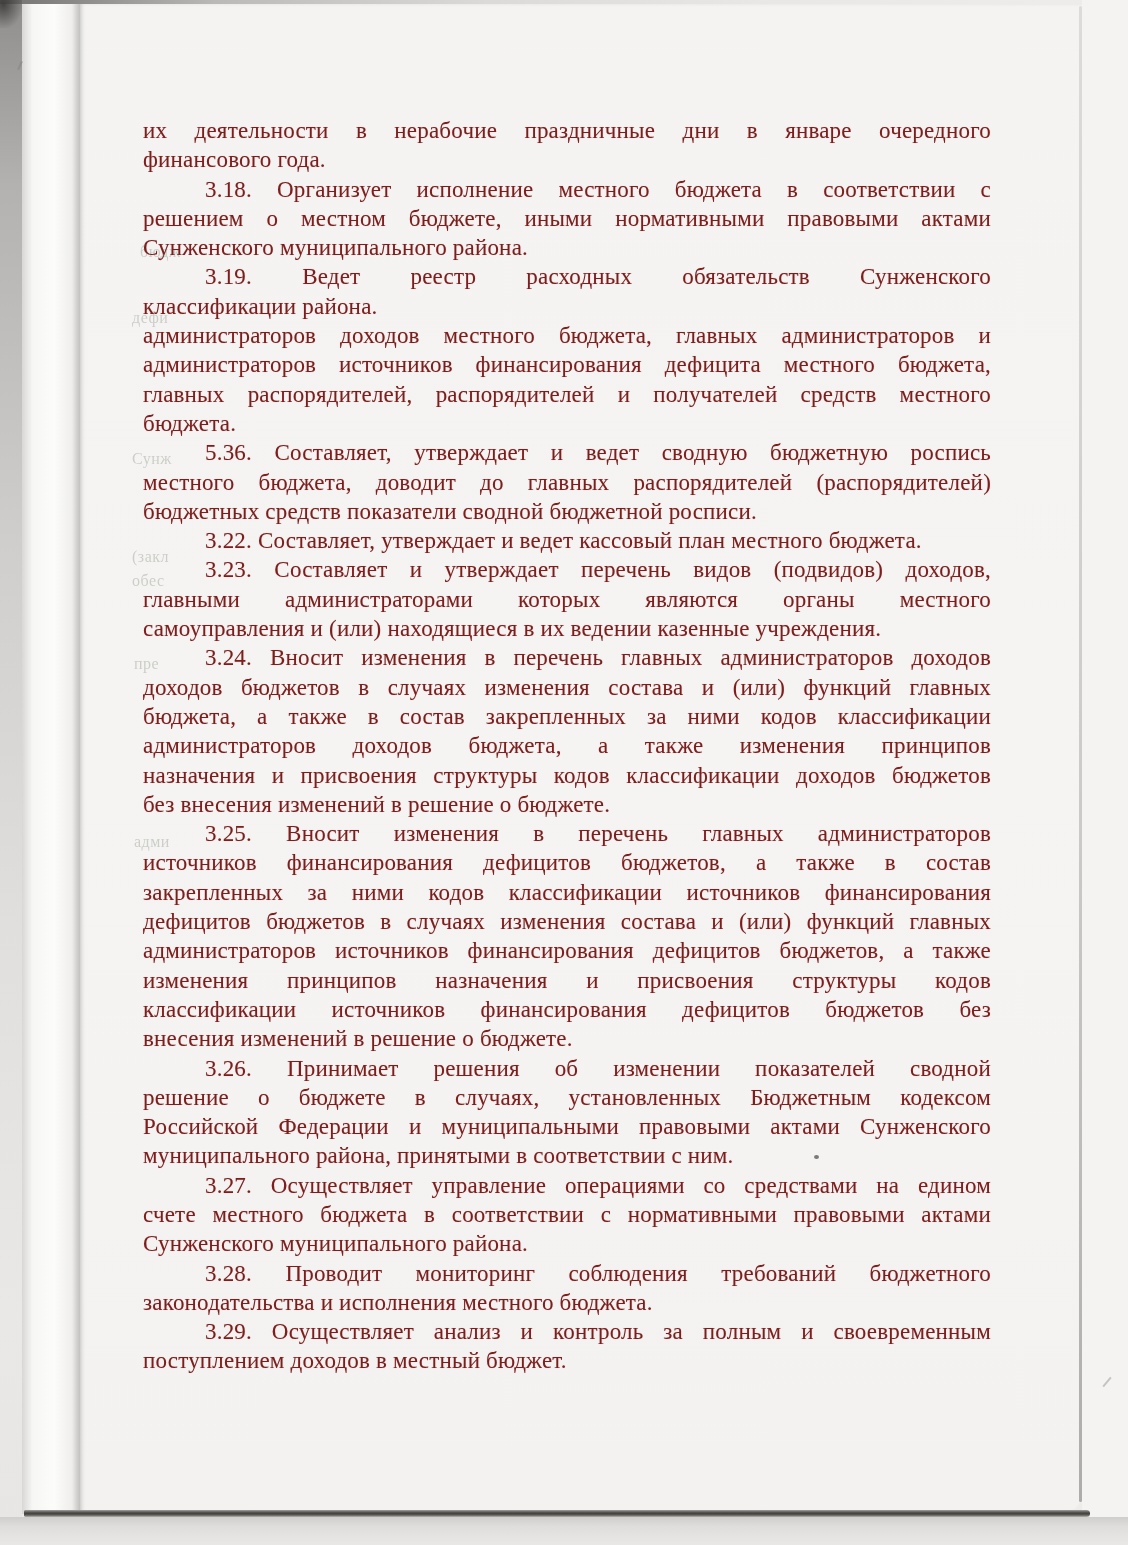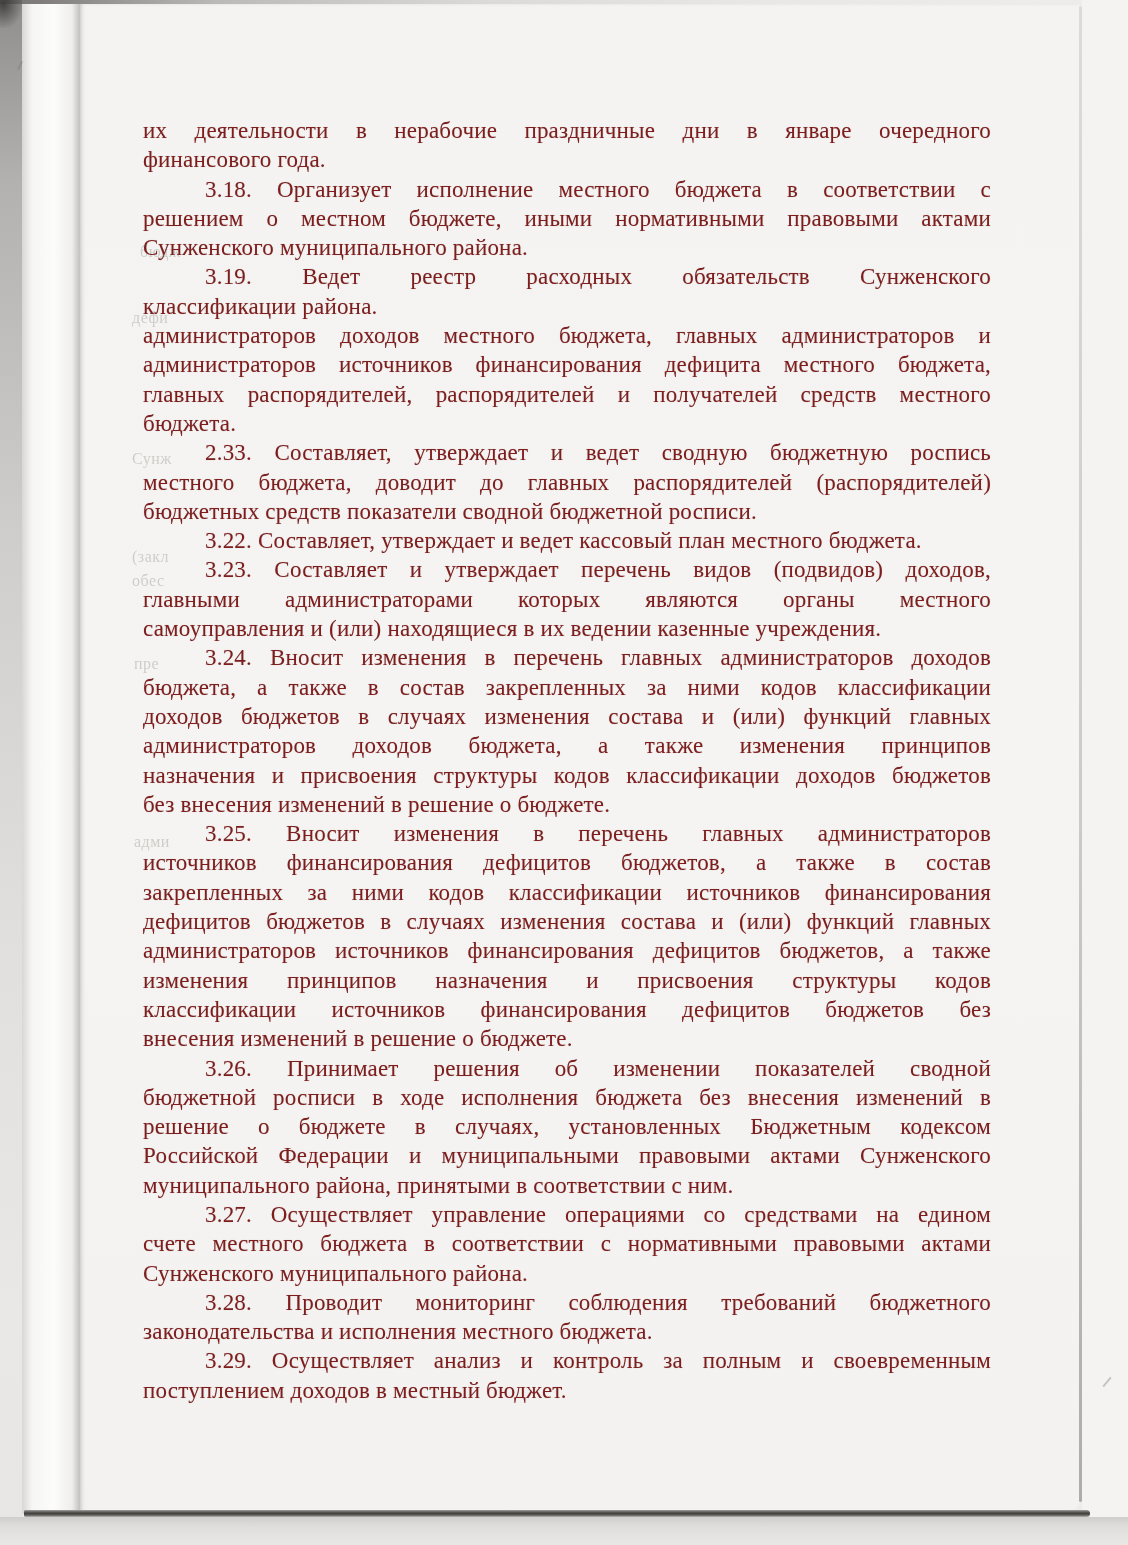--- a/index.html
+++ b/index.html
@@ -112,58 +112,57 @@
   </div>
 
   <div class="para">
     <div class="line">администраторов доходов местного бюджета, главных администраторов и</div>
     <div class="line">администраторов источников финансирования дефицита местного бюджета,</div>
     <div class="line">главных распорядителей, распорядителей и получателей средств местного</div>
     <div class="line">бюджета.</div>
   </div>
 
   <div class="para">
-    <div class="line first"><span class="num">2.33.</span> <span>Составляет, утверждает и ведет сводную бюджетную роспись</span></div>
+    <div class="line first"><span class="num">5.36.</span> <span>Составляет, утверждает и ведет сводную бюджетную роспись</span></div>
     <div class="line">местного бюджета, доводит до главных распорядителей (распорядителей)</div>
     <div class="line">бюджетных средств показатели сводной бюджетной росписи.</div>
   </div>
 
   <div class="para">
     <div class="line first"><span class="num">3.22.</span> <span>Составляет, утверждает и ведет кассовый план местного бюджета.</span></div>
   </div>
 
   <div class="para">
     <div class="line first"><span class="num">3.23.</span> <span>Составляет и утверждает перечень видов (подвидов) доходов,</span></div>
     <div class="line">главными администраторами которых являются органы местного</div>
     <div class="line">самоуправления и (или) находящиеся в их ведении казенные учреждения.</div>
   </div>
 
   <div class="para">
     <div class="line first"><span class="num">3.24.</span> <span>Вносит изменения в перечень главных администраторов доходов</span></div>
+    <div class="line">доходов бюджетов в случаях изменения состава и (или) функций главных</div>
     <div class="line">бюджета, а также в состав закрепленных за ними кодов классификации</div>
-    <div class="line">доходов бюджетов в случаях изменения состава и (или) функций главных</div>
     <div class="line">администраторов доходов бюджета, а также изменения принципов</div>
     <div class="line">назначения и присвоения структуры кодов классификации доходов бюджетов</div>
     <div class="line">без внесения изменений в решение о бюджете.</div>
   </div>
 
   <div class="para">
     <div class="line first"><span class="num">3.25.</span> <span>Вносит изменения в перечень главных администраторов</span></div>
     <div class="line">источников финансирования дефицитов бюджетов, а также в состав</div>
     <div class="line">закрепленных за ними кодов классификации источников финансирования</div>
     <div class="line">дефицитов бюджетов в случаях изменения состава и (или) функций главных</div>
     <div class="line">администраторов источников финансирования дефицитов бюджетов, а также</div>
     <div class="line">изменения принципов назначения и присвоения структуры кодов</div>
     <div class="line">классификации источников финансирования дефицитов бюджетов без</div>
     <div class="line">внесения изменений в решение о бюджете.</div>
   </div>
 
   <div class="para">
     <div class="line first"><span class="num">3.26.</span> <span>Принимает решения об изменении показателей сводной</span></div>
-    <div class="line">бюджетной росписи в ходе исполнения бюджета без внесения изменений в</div>
     <div class="line">решение о бюджете в случаях, установленных Бюджетным кодексом</div>
     <div class="line">Российской Федерации и муниципальными правовыми актами Сунженского</div>
     <div class="line">муниципального района, принятыми в соответствии с ним.</div>
   </div>
 
   <div class="para">
     <div class="line first"><span class="num">3.27.</span> <span>Осуществляет управление операциями со средствами на едином</span></div>
     <div class="line">счете местного бюджета в соответствии с нормативными правовыми актами</div>
     <div class="line">Сунженского муниципального района.</div>
   </div>

